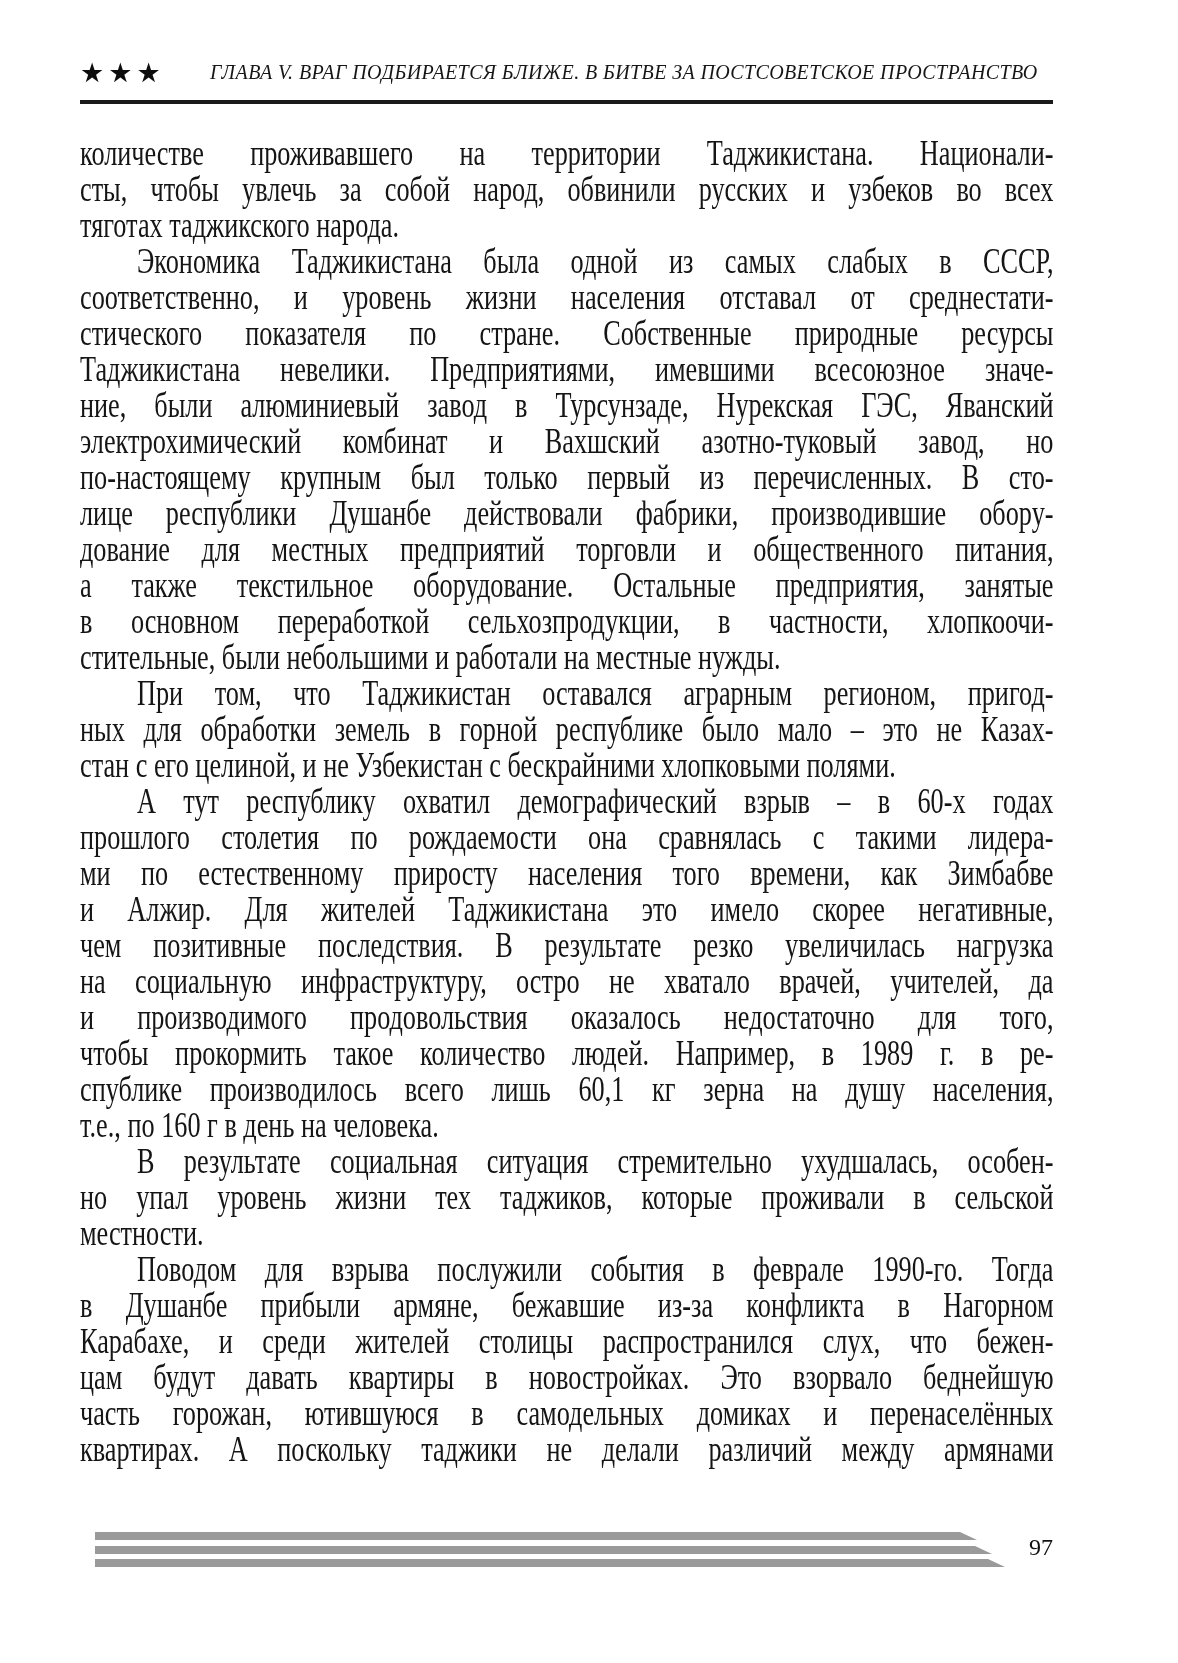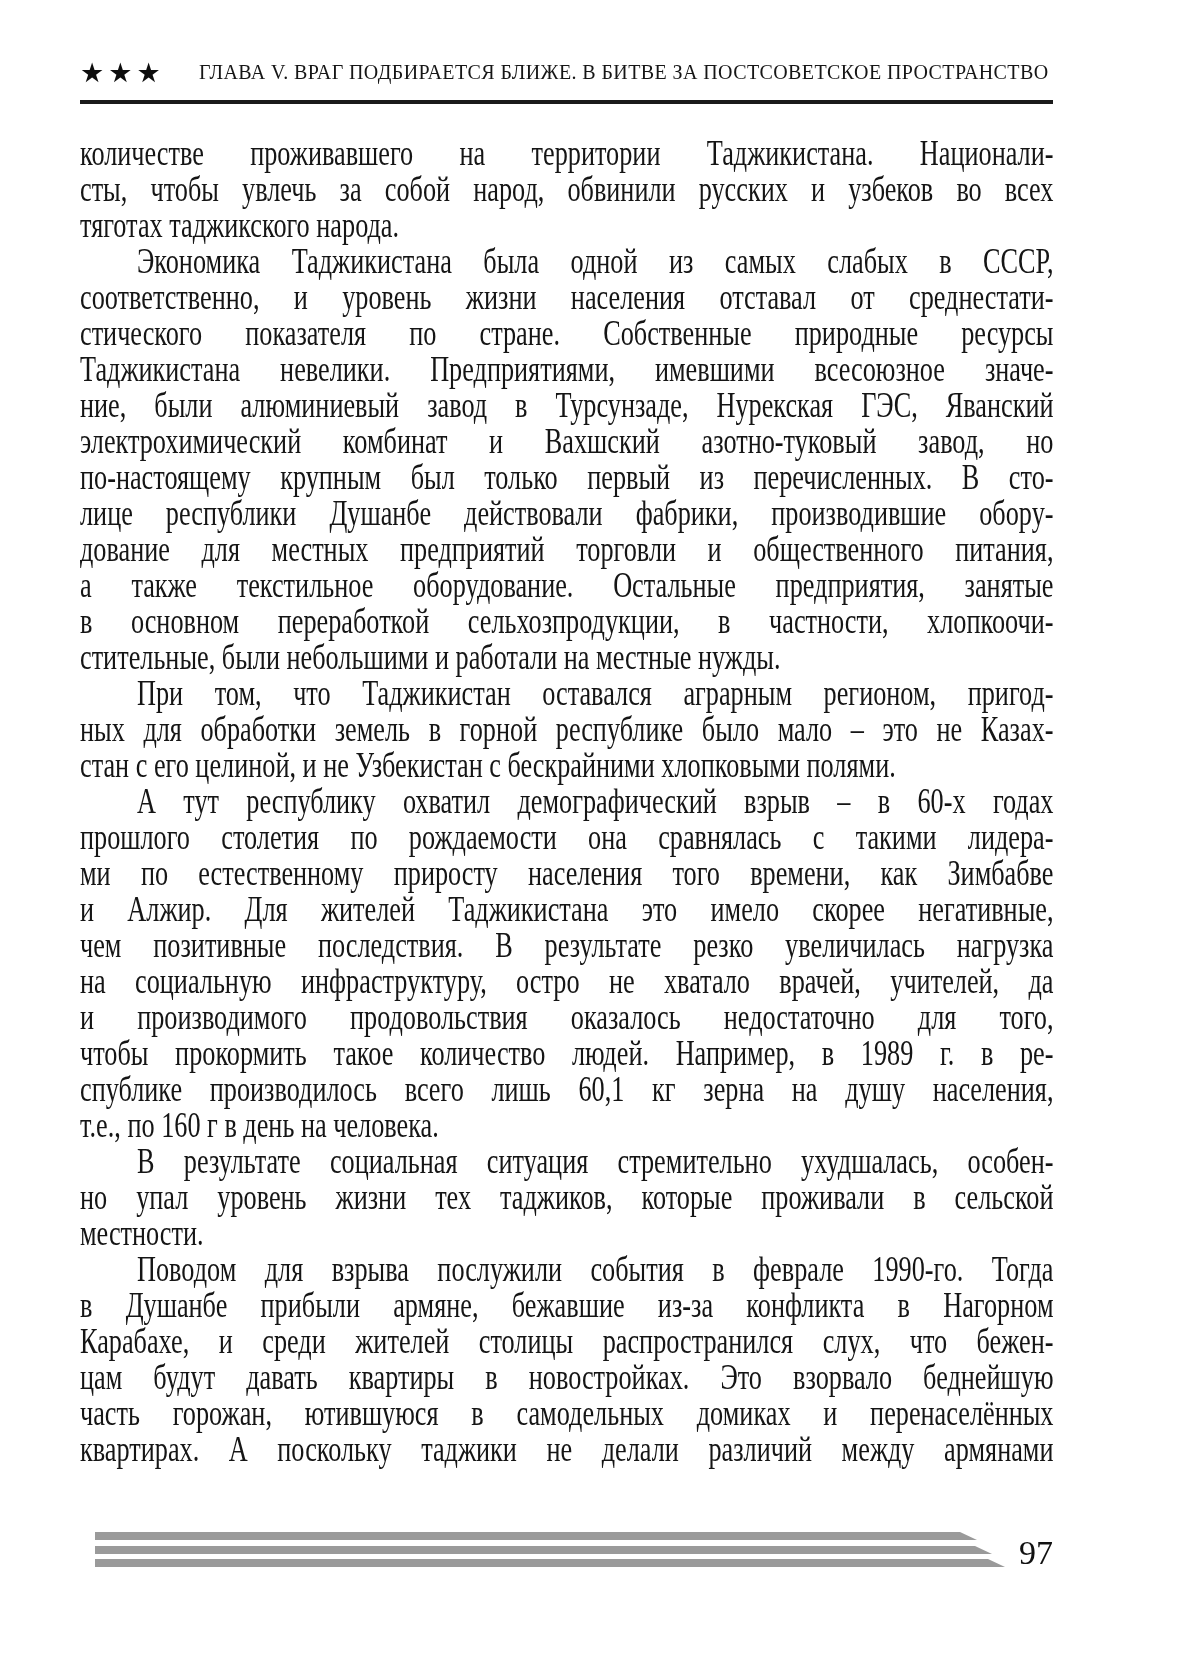--- a/index.html
+++ b/index.html
@@ -16,20 +16,21 @@
     display:flex; align-items:center;
   }
   .stars {
     flex:0 0 auto;
     font-size:27px; letter-spacing:4px; color:#0d0d0d; line-height:1;
     font-family:"DejaVu Sans", sans-serif;
   }
   .chapter-title {
     flex:1 1 auto;
     text-align:center;
+    font-style:italic;
     font-size:20px;
     letter-spacing:0.4px;
     white-space:nowrap;
     color:#161616;
     padding-left:30px;
   }
   .rule {
     position:absolute; top:100px; left:80px; width:973px; height:3.5px;
     background:#1a1a1a;
   }
@@ -53,21 +54,21 @@
   .footer-stripe {
     position:absolute; left:95px; height:8px;
     clip-path:polygon(0 0, calc(100% - 17px) 0, 100% 100%, 0 100%);
   }
   .stripe-1 { top:1532px; width:882px; }
   .stripe-2 { top:1546px; width:897px; }
   .stripe-3 { top:1559px; width:910px; }
   .page-number {
     position:absolute; top:1534px; left:953px; width:100px;
     text-align:right;
-    font-size:34px; color:#111111;
+    font-size:24px; color:#111111;
   }
 </style>
 </head>
 <body>
 
 <div class="page">
 
   <div class="header">
     <span class="stars">★★★</span>
     <span class="chapter-title">ГЛАВА V. ВРАГ ПОДБИРАЕТСЯ БЛИЖЕ. В БИТВЕ ЗА ПОСТСОВЕТСКОЕ ПРОСТРАНСТВО</span>

